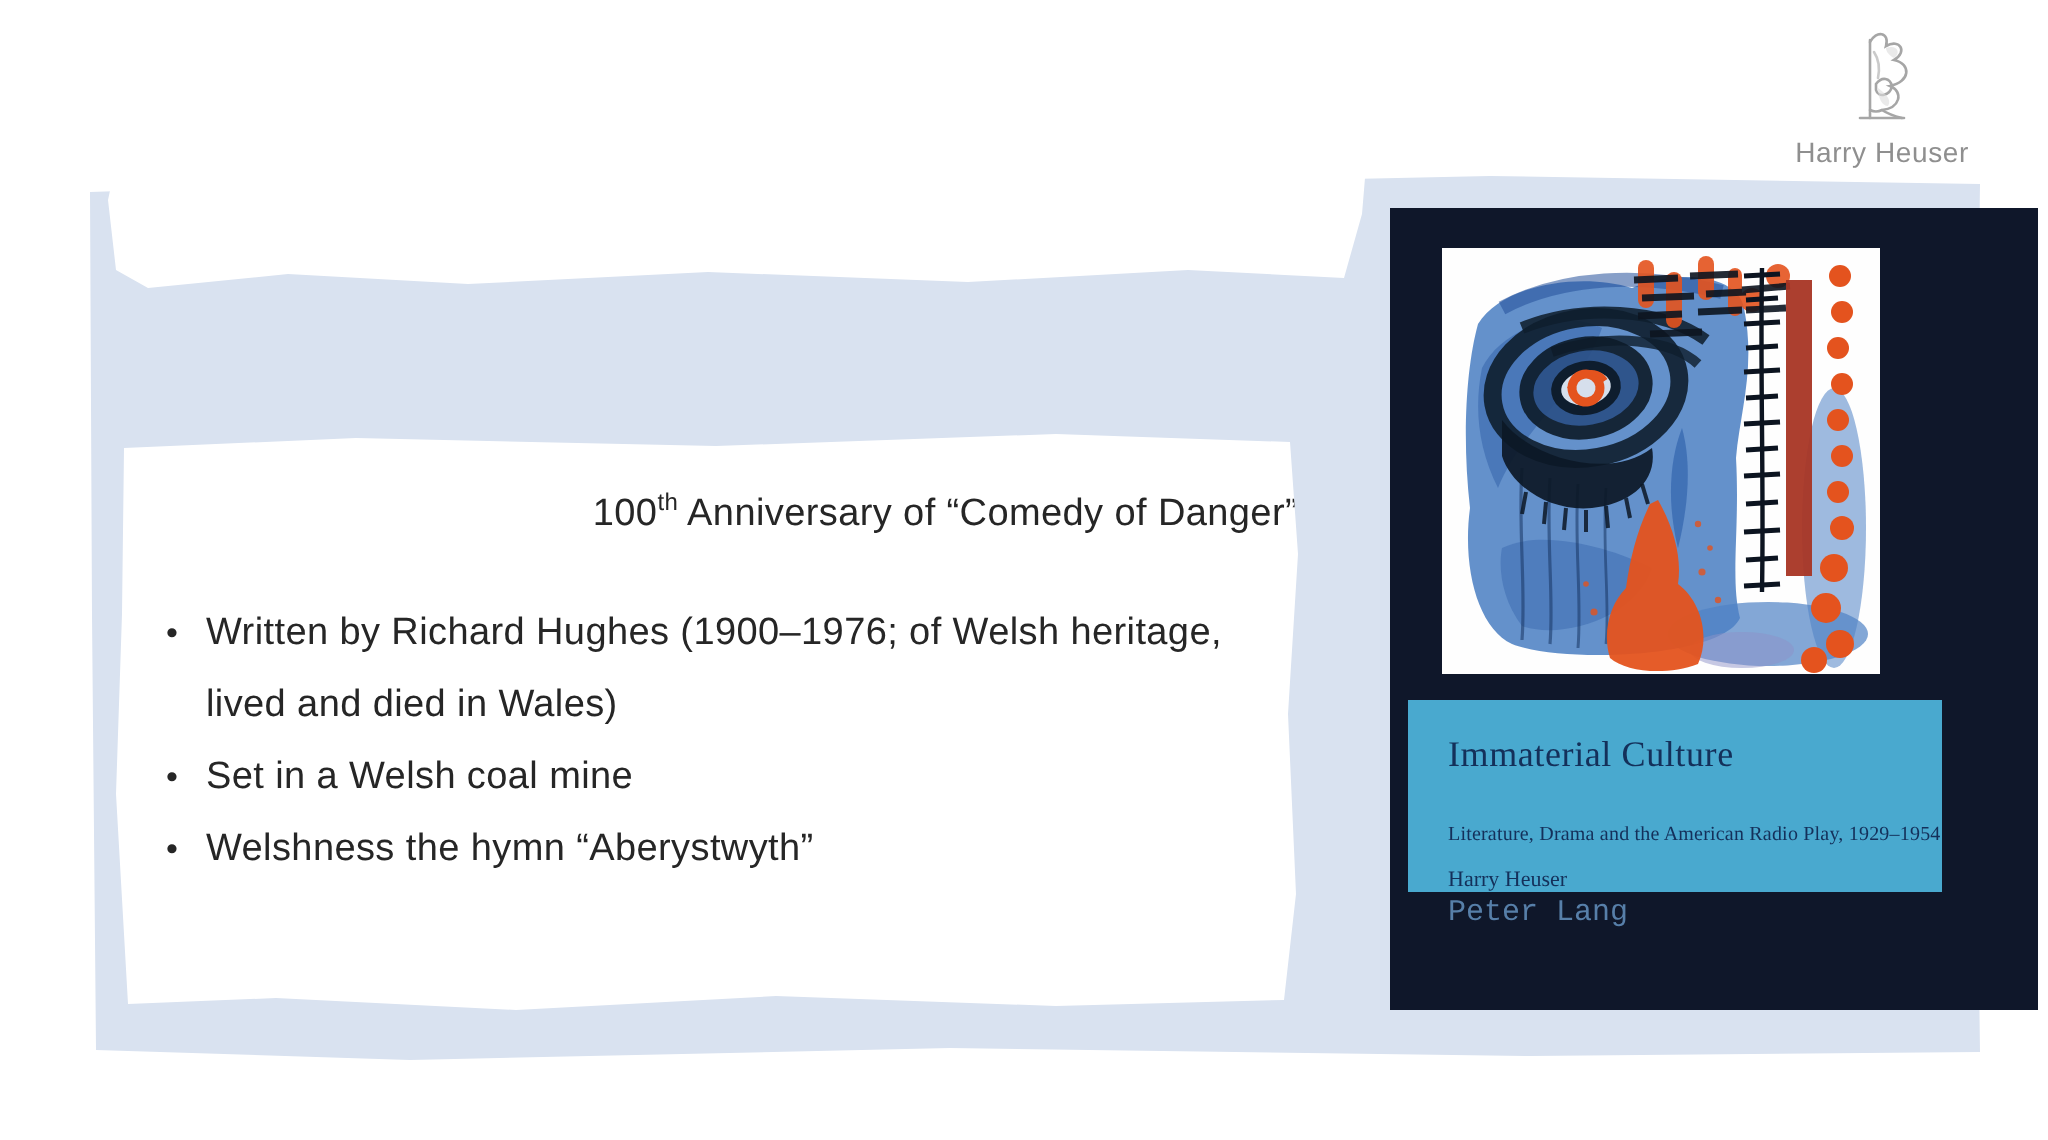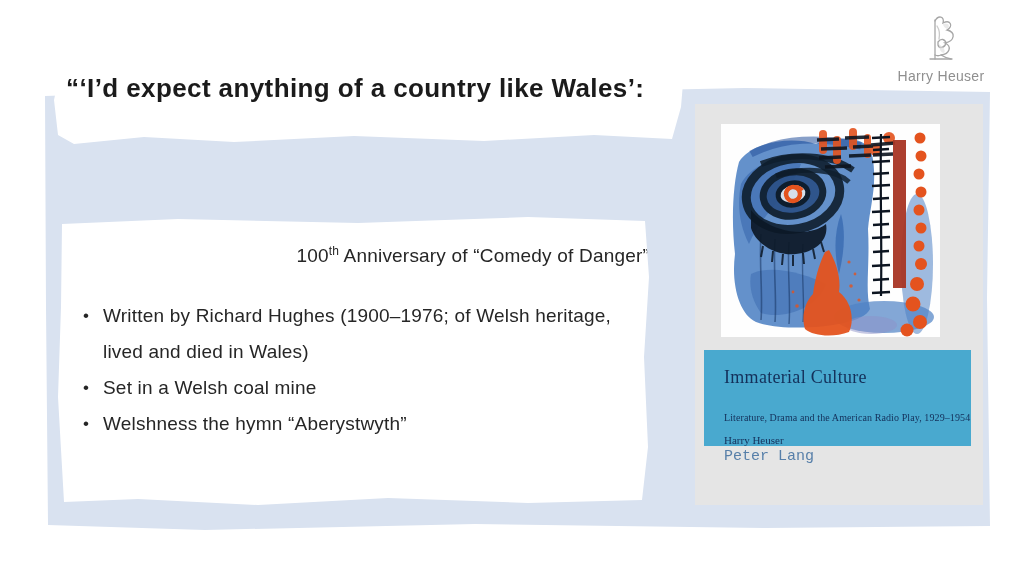--- a/index.html
+++ b/index.html
@@ -42,22 +42,22 @@
   .intro-line { font-size: 19px; line-height: 40px; letter-spacing: 0.2px; text-align: right; }
   .intro-line sup { font-size: 12px; }
   .bullet-list { list-style: none; margin-top: 22px; }
   .bullet-item {
     display: flex; align-items: flex-start;
     font-size: 19px; line-height: 36px; letter-spacing: 0.2px;
     max-width: 566px;
   }
   .bullet-marker { width: 20px; flex: 0 0 20px; margin-left: 12px; font-size: 17px; }
   .book-cover {
-    position: absolute; left: 695px; top: 104px; width: 288px; height: 401px;
-    background: #e5e5e5; z-index: 2;
+    position: absolute; left: 695px; top: 104px; width: 324px; height: 401px;
+    background: #0f172a; z-index: 2;
   }
   .art-panel {
     position: absolute; left: 26px; top: 20px; width: 219px; height: 213px;
     background: #fefefe;
   }
   .art-panel svg { display: block; width: 219px; height: 213px; }
   .cover-band {
     position: absolute; left: 9px; top: 246px; width: 267px; height: 96px;
     background: #49a9cf; color: #14305a;
     font-family: "Liberation Serif", serif;
@@ -79,21 +79,20 @@
 </style>
 </head>
 <body>
 
 <div class="slide">
 
   <div class="blue-panel"></div>
 
   <div class="title-band">
     <div class="title-text">
-      <div>“‘I’d expect anything of a country like Wales’:</div>
     </div>
   </div>
 
   <div class="content-box">
     <div class="content-inner">
       <div class="intro-line"><span>100</span><sup>th</sup><span> Anniversary of “Comedy of Danger”</span></div>
       <ul class="bullet-list">
         <li class="bullet-item">
           <span class="bullet-marker">•</span>
           <span>Written by Richard Hughes (1900–1976; of Welsh heritage, lived and died in Wales)</span>

